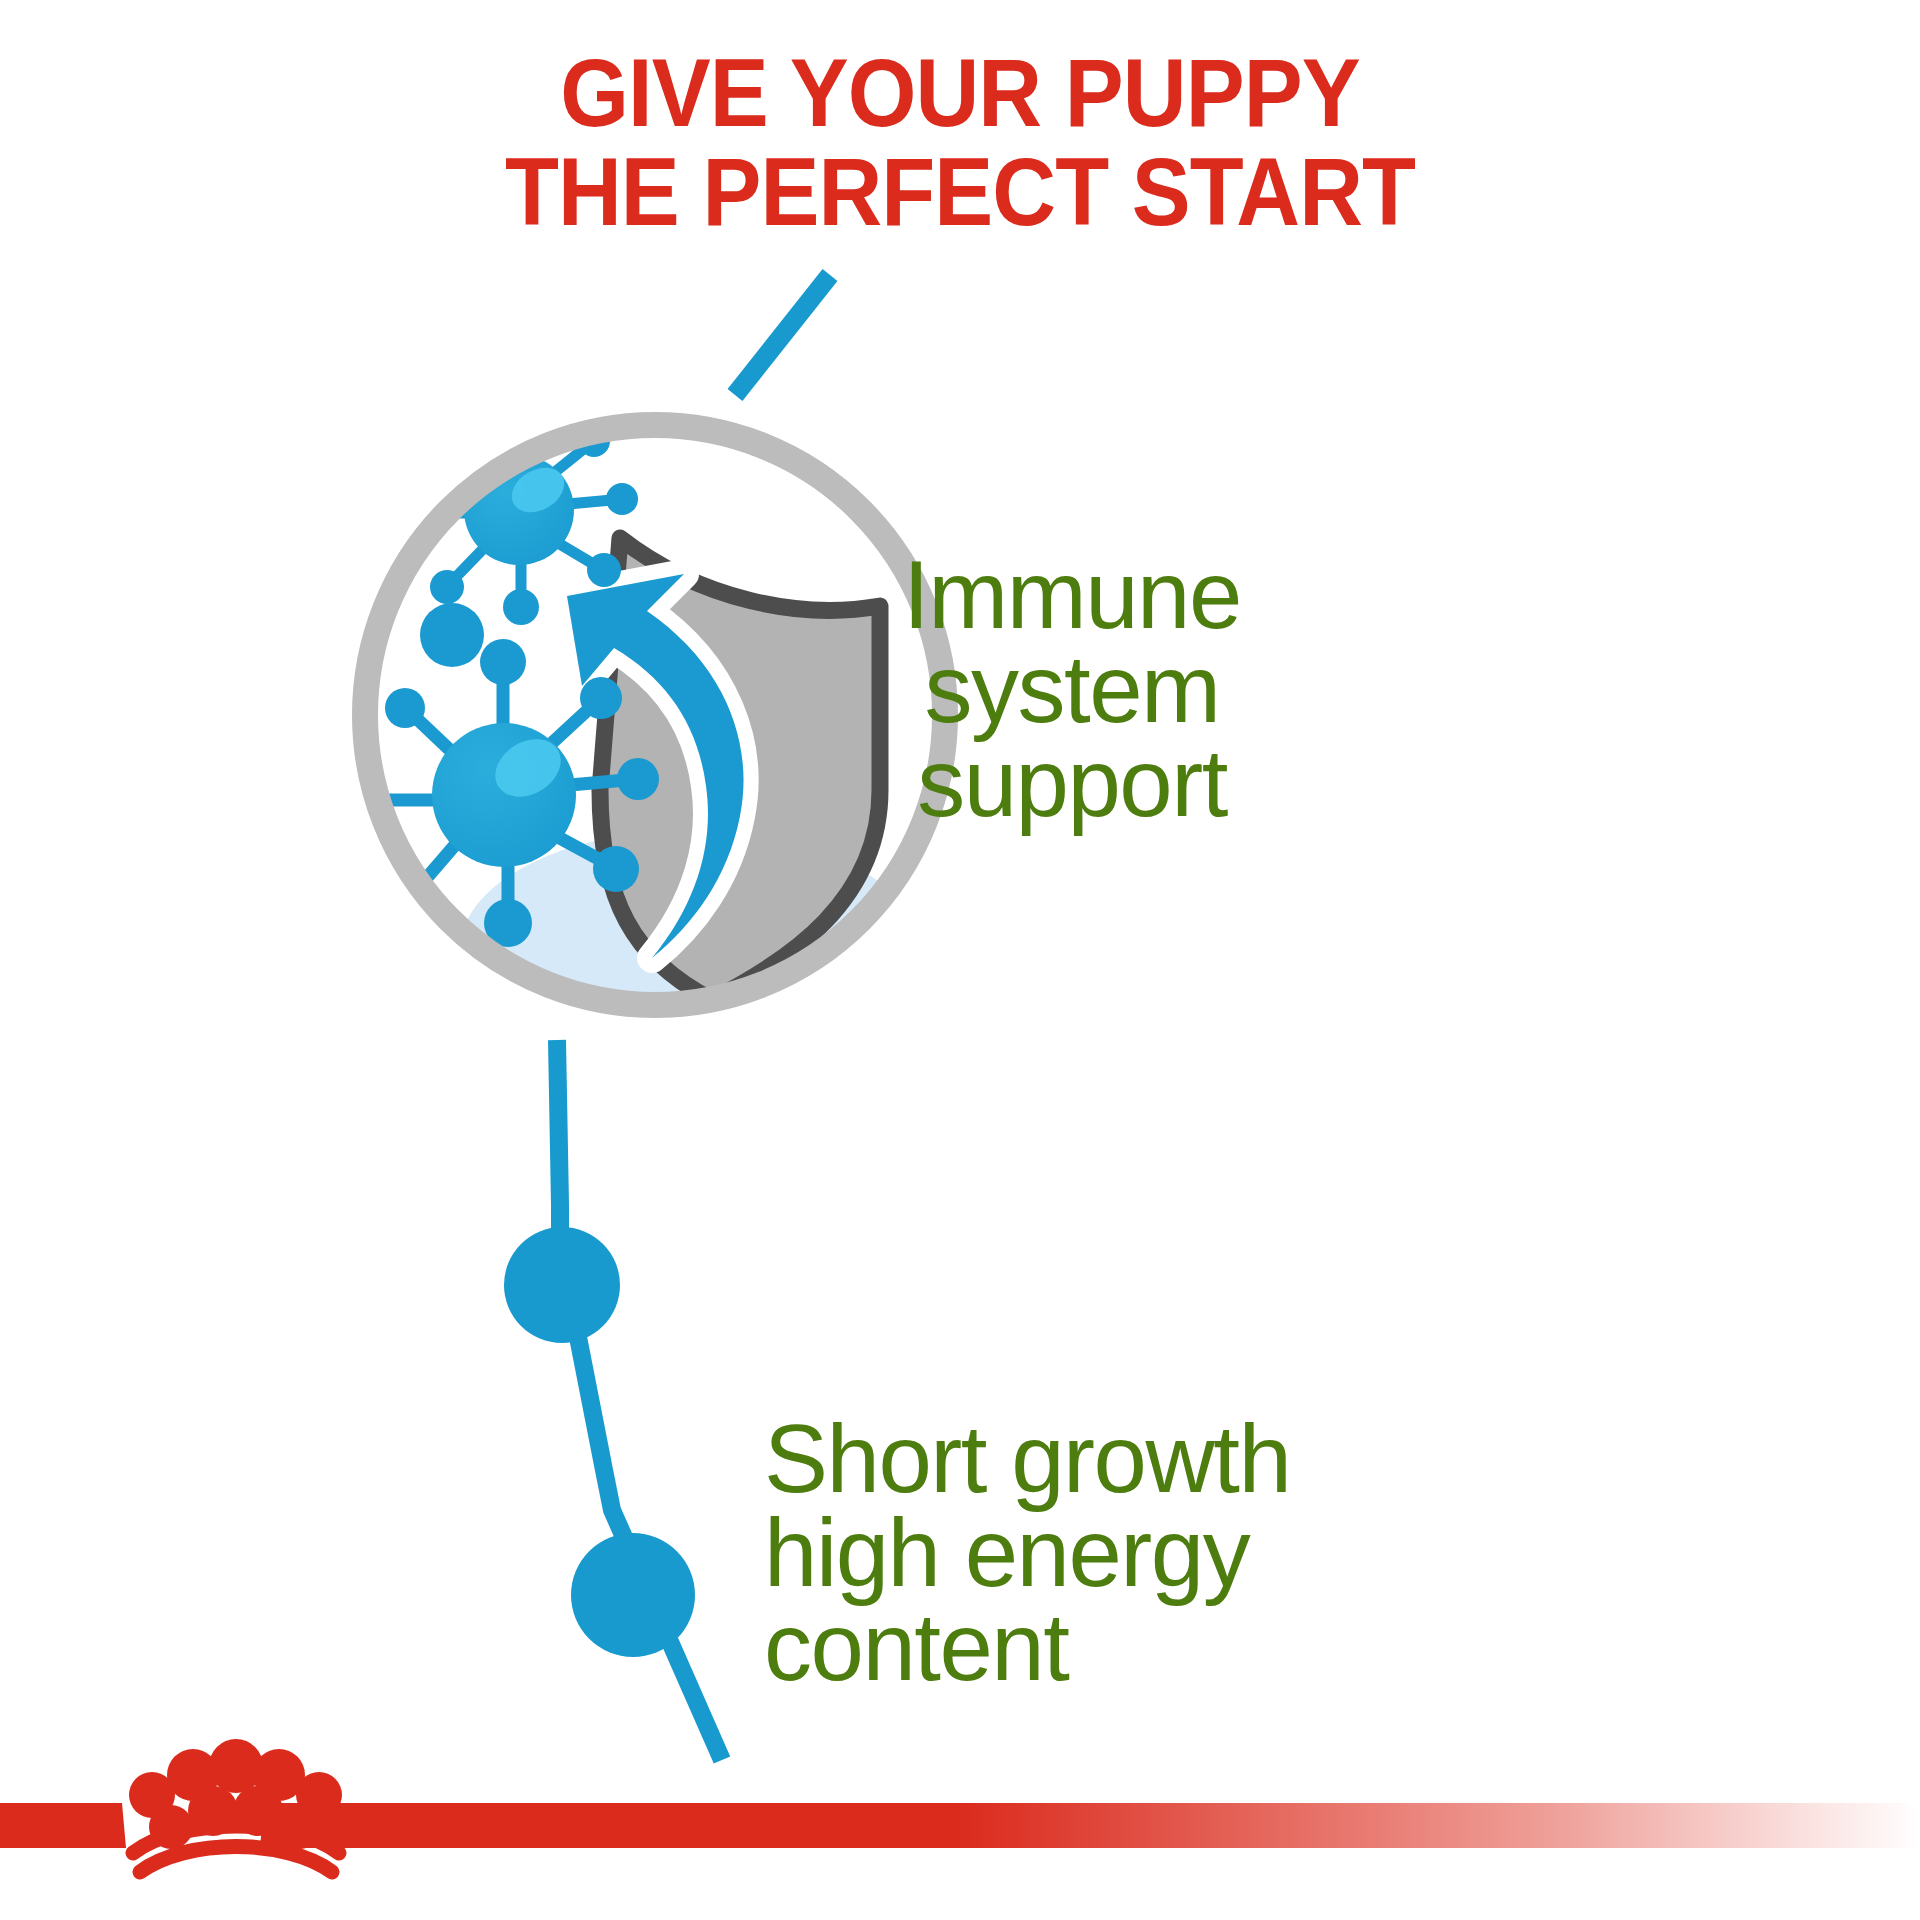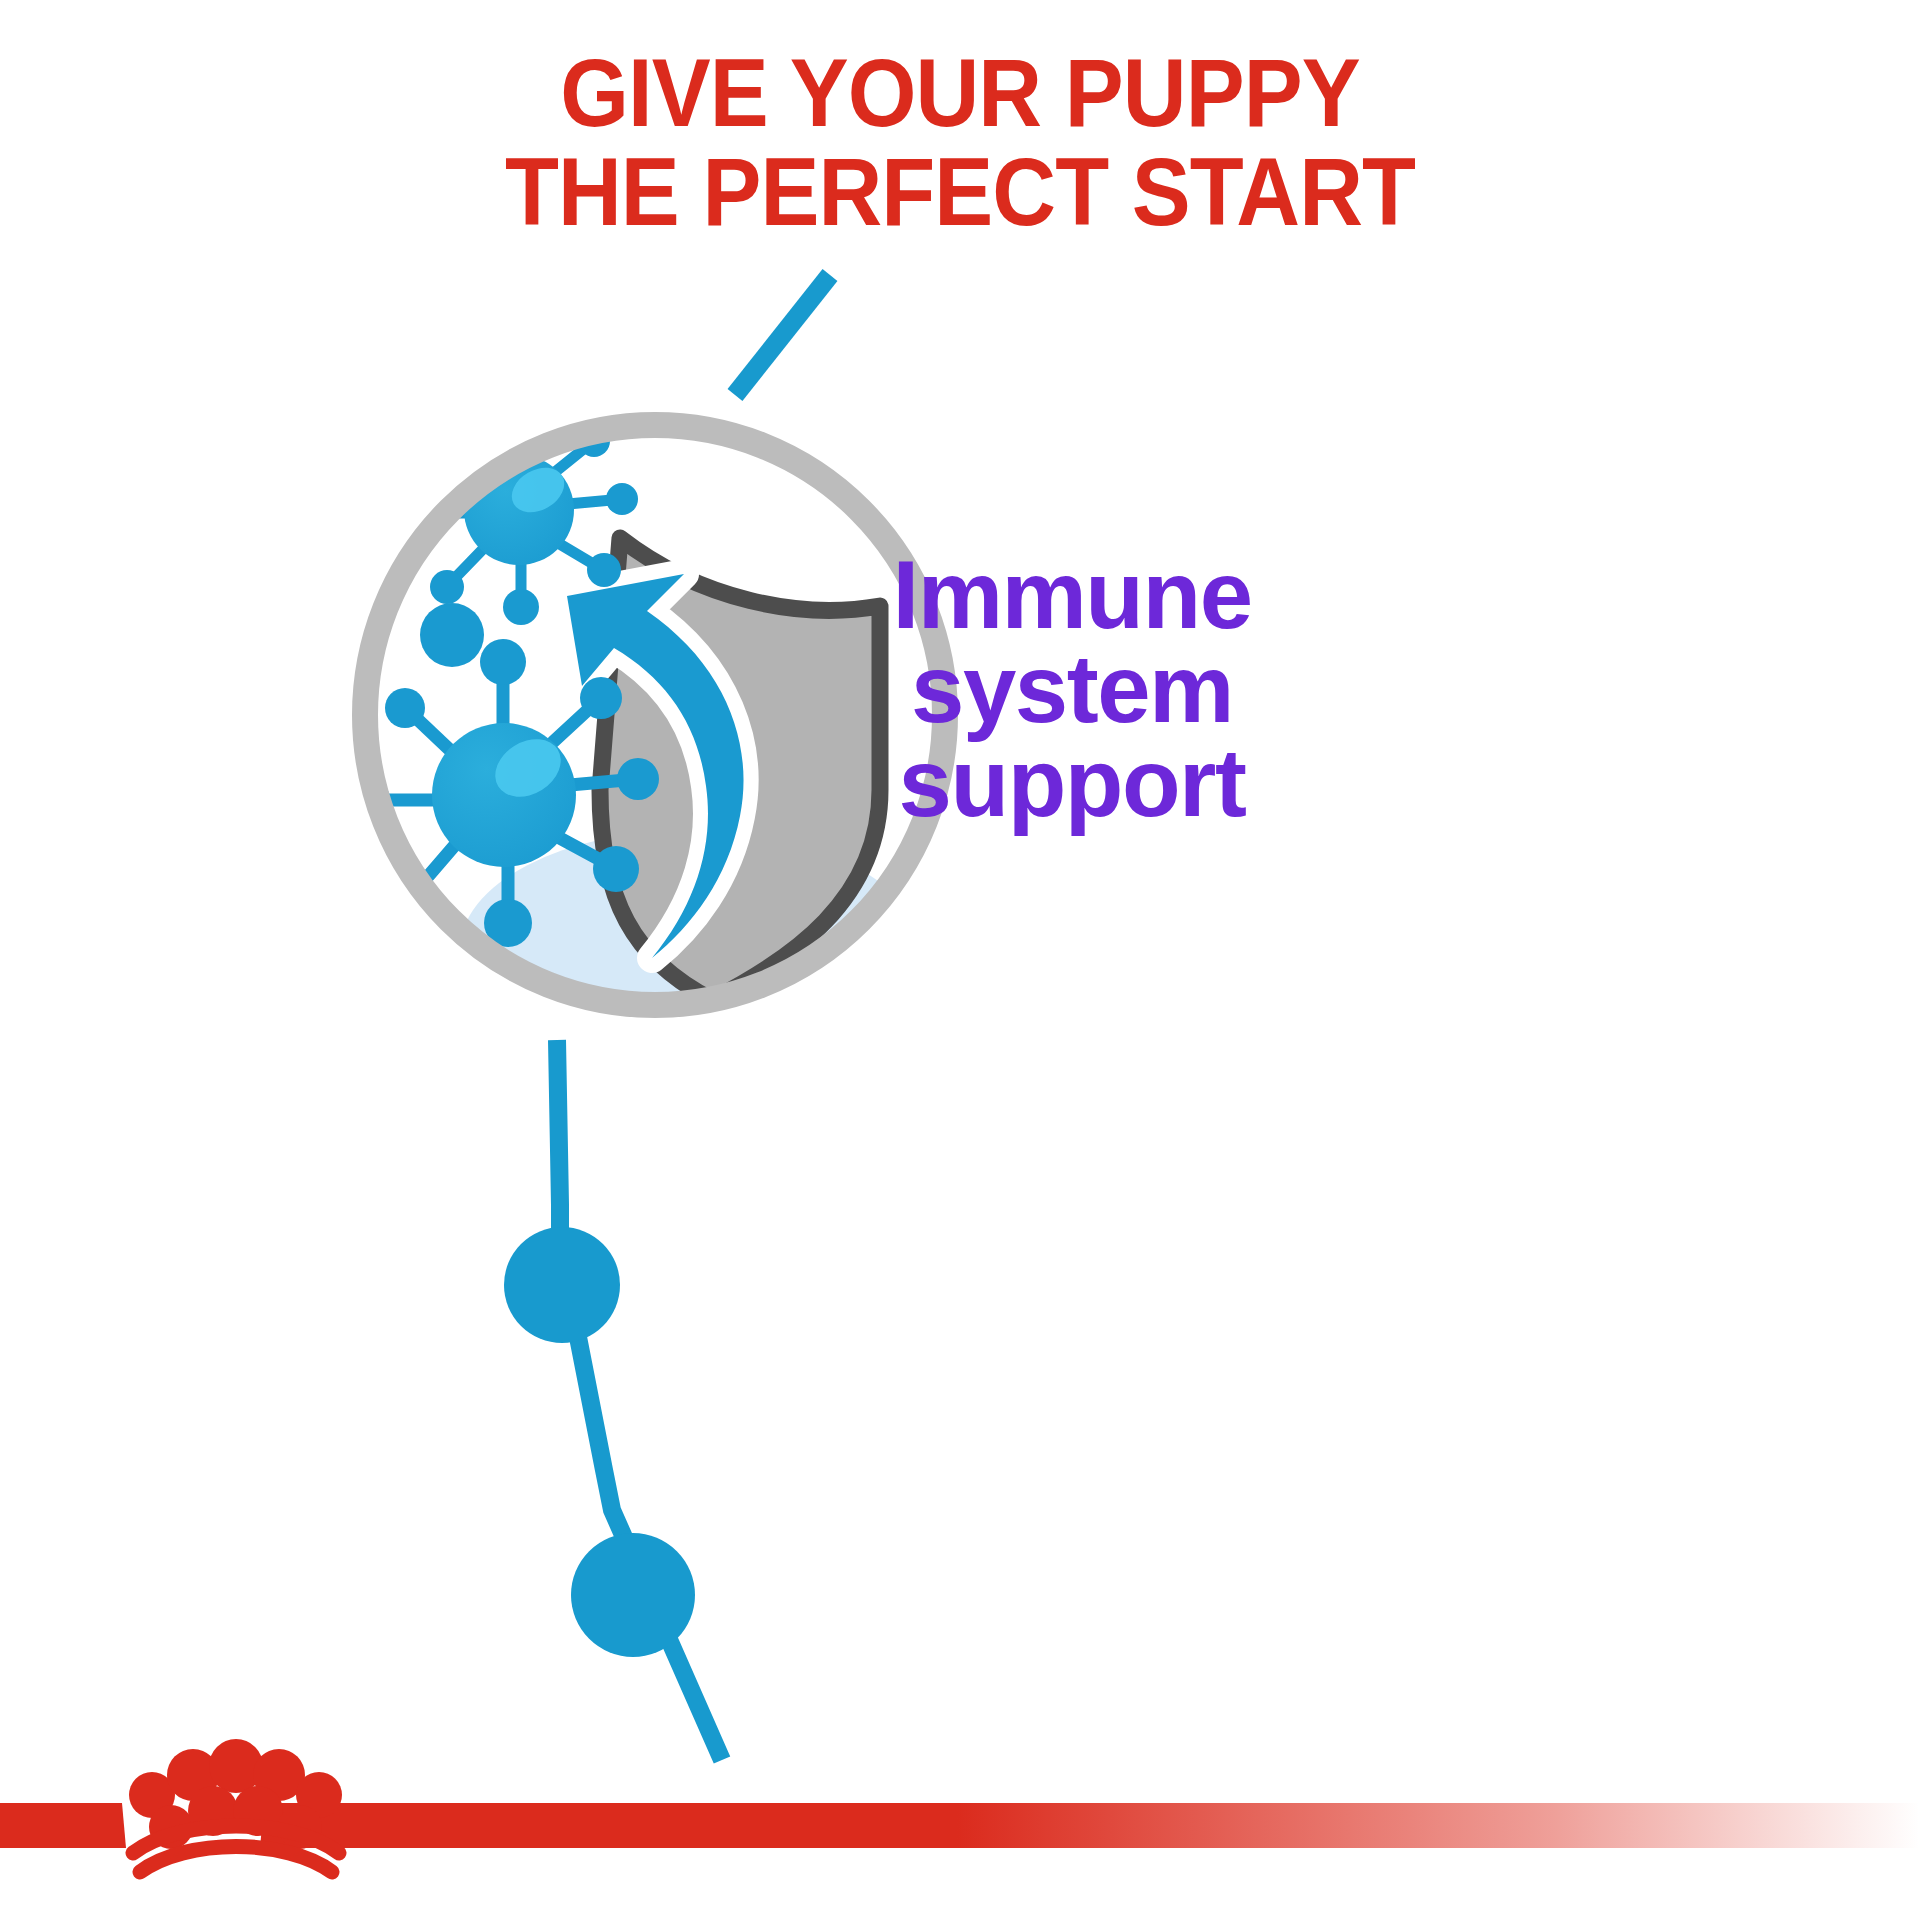--- a/index.html
+++ b/index.html
@@ -37,23 +37,23 @@
     line-height: 1.03;
     letter-spacing: -1px;
     transform: scaleX(0.92);
     transform-origin: center top;
     white-space: pre-line;
   }
 
   
   .benefit {
     position: absolute;
-    color: #6d28d9;
+    color: #4d7c0f;
     font-family: "Liberation Sans", sans-serif;
-    font-weight: bold;
+    font-weight: normal;
     line-height: 0.98;
     white-space: pre-line;
     letter-spacing: -1.5px;
   }
   #benefit-1 {
     left: 1072px;
     top: 548px;
     width: 560px;
     text-align: center;
     font-size: 96px;
@@ -197,20 +197,23 @@
   </svg>
 
   <div class="headline">GIVE YOUR PUPPY
 THE PERFECT START</div>
 
   <div class="benefit" id="benefit-1">Immune
 system
 support</div>
 
 
+  <div class="benefit" id="benefit-3">Short growth
+high energy
+content</div>
 
   <svg class="svg-layer" viewBox="0 0 1920 1920">
     <defs>
       <linearGradient id="barFade" x1="0" y1="0" x2="1" y2="0">
         <stop offset="0%" stop-color="#DB2B1D" stop-opacity="1"></stop>
         <stop offset="42%" stop-color="#DB2B1D" stop-opacity="1"></stop>
         <stop offset="78%" stop-color="#DB2B1D" stop-opacity="0.45"></stop>
         <stop offset="100%" stop-color="#DB2B1D" stop-opacity="0"></stop>
       </linearGradient>
     </defs>

